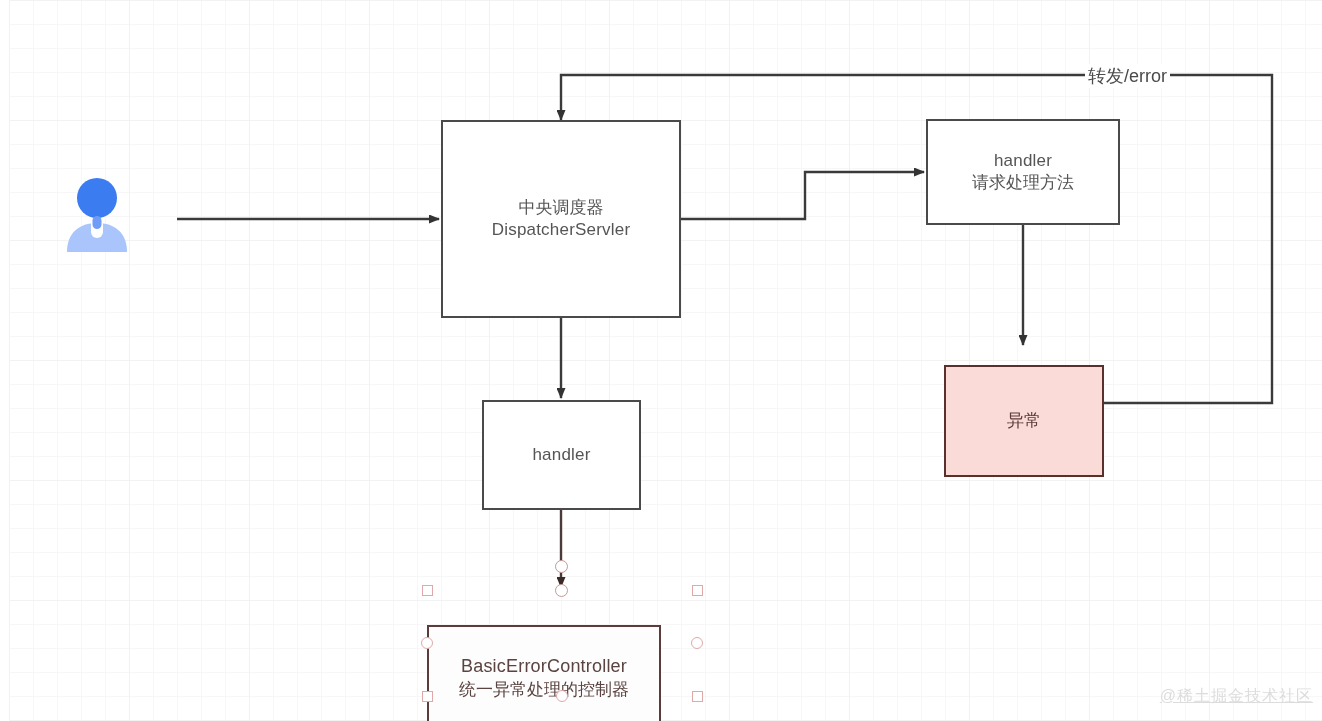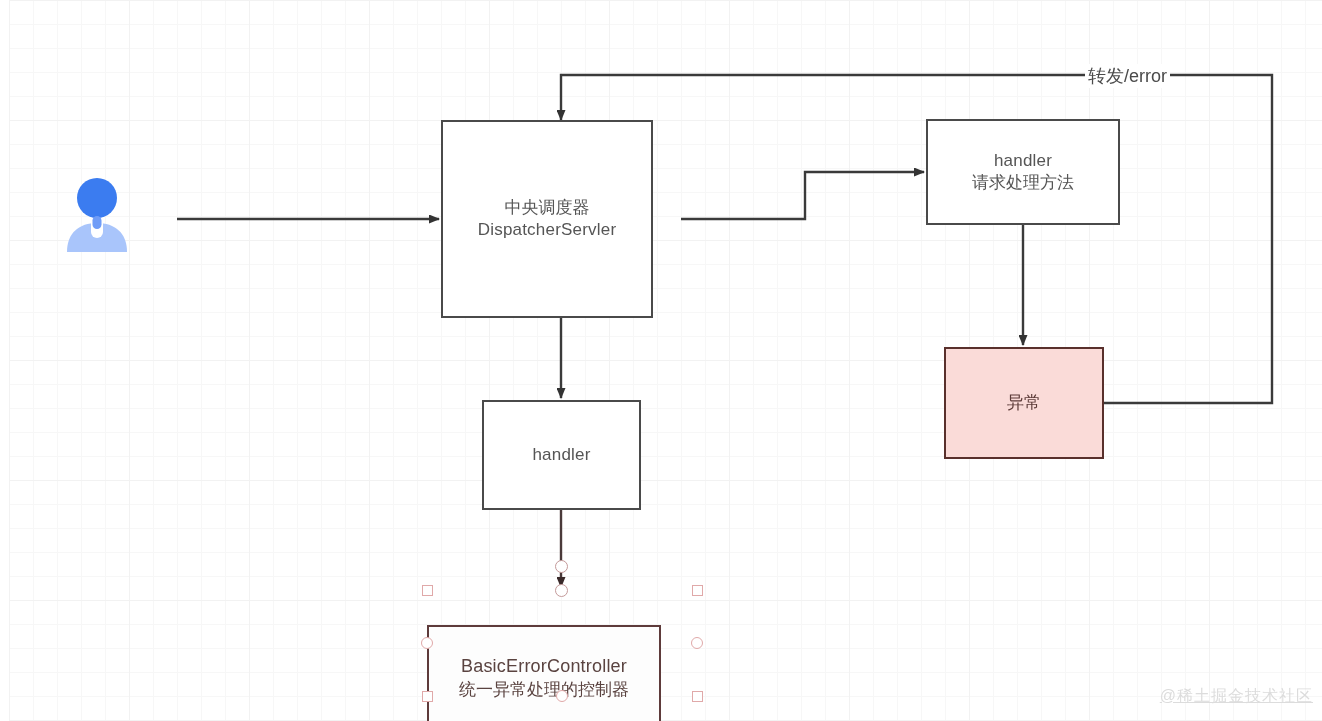--- a/index.html
+++ b/index.html
@@ -155,31 +155,31 @@
 
   <div class="edge-label" style="left:1076px; top:64px;">转发/error</div>
 
   <svg id="user-icon" viewBox="0 0 72 76">
     <circle cx="36" cy="22" r="20" fill="#3b7cf0"></circle>
     <path d="M6,76 C6,57 18,47 36,47 C54,47 66,57 66,76 Z" fill="#a9c5fb"></path>
     <path d="M30,44 h12 v12 a6,6 0 0 1 -12,0 Z" fill="#ffffff"></path>
     <rect x="31.5" y="40" width="9" height="13" rx="4.5" fill="#6f9cf7"></rect>
   </svg>
 
-  <div class="node node-plain" style="left:432px; top:120px; width:212px; height:198px;">
+  <div class="node node-plain" style="left:432px; top:120px; width:240px; height:198px;">
     <div class="cn">中央调度器</div>
     <div class="en">DispatcherServler</div>
   </div>
 
   <div class="node node-plain" style="left:917px; top:119px; width:194px; height:106px;">
     <div class="en">handler</div>
     <div class="cn">请求处理方法</div>
   </div>
 
-  <div class="node node-error" style="left:935px; top:347px; width:160px; height:112px;">
+  <div class="node node-error" style="left:935px; top:365px; width:160px; height:112px;">
     <div class="cn">异常</div>
   </div>
 
   <div class="node node-plain" style="left:473px; top:400px; width:159px; height:110px;">
     <div class="en">handler</div>
   </div>
 
   <div class="node node-selected" style="left:418px; top:625px; width:234px; height:106px;">
     <div class="en">BasicErrorController</div>
     <div class="cn">统一异常处理的控制器</div>

